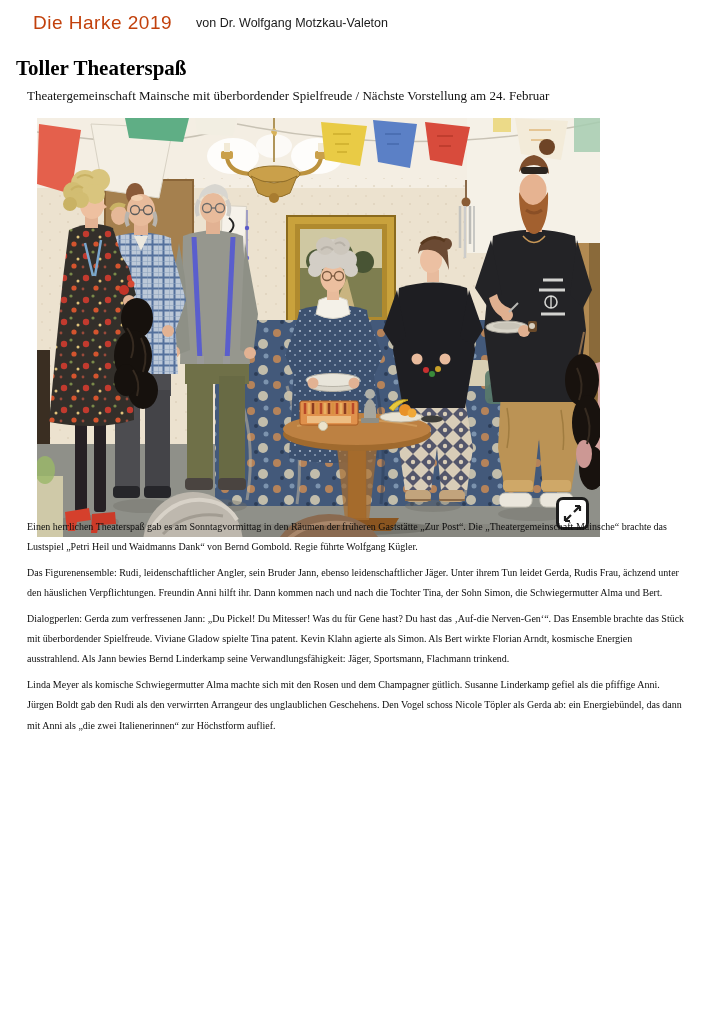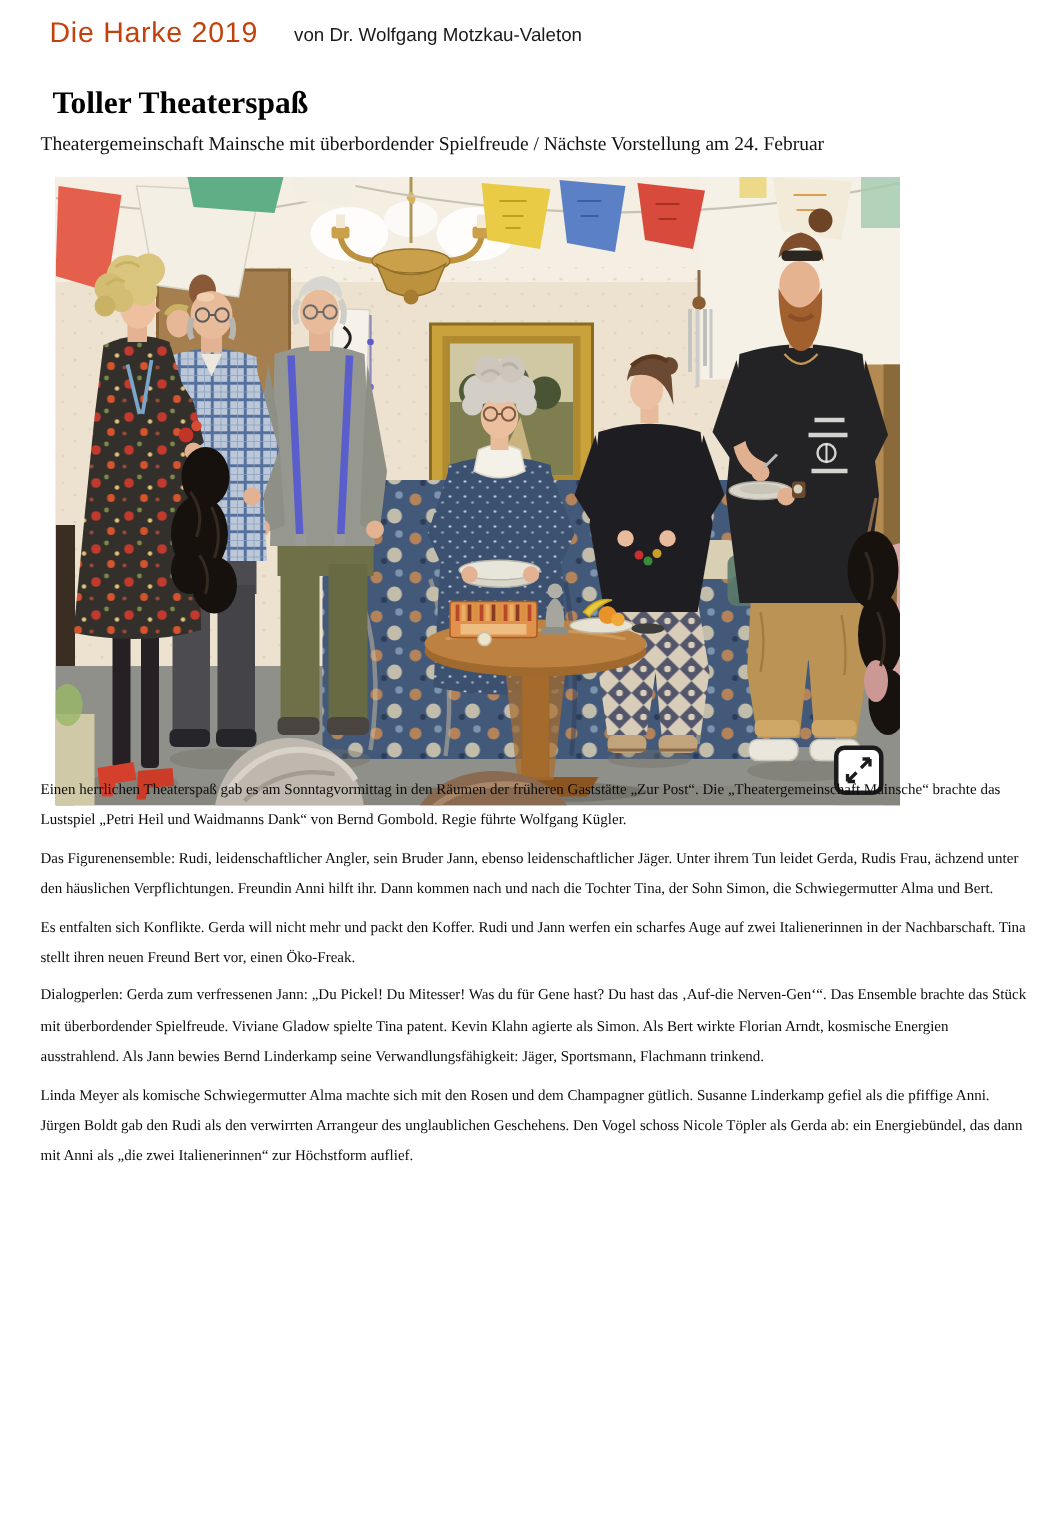--- a/index.html
+++ b/index.html
@@ -6,21 +6,21 @@
   body{width:709px;height:1016px;position:relative;
        font-family:"Liberation Serif","DejaVu Serif",serif;color:#111;}
 
   .masthead{position:absolute;left:33px;top:12px;
             font-family:Liberation Sans, sans-serif;
             font-size:19px;letter-spacing:.5px;color:#c2410c;}
   .byline{position:absolute;left:196px;top:16px;
           font-family:Liberation Sans, sans-serif;
           font-size:12.5px;color:#1a1a1a;}
 
-  .title{position:absolute;left:35px;top:56px;
+  .title{position:absolute;left:16px;top:56px;
          font-size:21px;font-weight:bold;color:#000;}
   .subtitle{position:absolute;left:27px;top:88px;
             font-size:13px;color:#111;}
 
   .photo{position:absolute;left:37px;top:118px;width:563px;height:419px;
          overflow:hidden;background:#ece2cf;}
   .photo svg{display:block;}
 
   .expand-btn{position:absolute;right:11px;bottom:7px;width:33px;height:33px;
               background:#ffffff;border:3px solid #1c1c1c;border-radius:7px;
@@ -401,16 +401,15 @@
     <svg width="21" height="21" viewBox="0 0 21 21">
       <path d="M12 9 L18 3 M18 3 h-5 M18 3 v5" stroke="#1c1c1c" stroke-width="2.2" fill="none"></path>
       <path d="M9 12 L3 18 M3 18 h5 M3 18 v-5" stroke="#1c1c1c" stroke-width="2.2" fill="none"></path>
     </svg>
   </div>
 </div>
 
 <div class="bodytext">
   <p>Einen herrlichen Theaterspaß gab es am Sonntagvormittag in den Räumen der früheren Gaststätte „Zur Post“. Die „Theatergemeinschaft Mainsche“ brachte das Lustspiel „Petri Heil und Waidmanns Dank“ von Bernd Gombold. Regie führte Wolfgang Kügler.</p>
   <p>Das Figurenensemble: Rudi, leidenschaftlicher Angler, sein Bruder Jann, ebenso leidenschaftlicher Jäger. Unter ihrem Tun leidet Gerda, Rudis Frau, ächzend unter den häuslichen Verpflichtungen. Freundin Anni hilft ihr. Dann kommen nach und nach die Tochter Tina, der Sohn Simon, die Schwiegermutter Alma und Bert.</p>
-  <p>Es entfalten sich Konflikte. Gerda will nicht mehr und packt den Koffer. Rudi und Jann werfen ein scharfes Auge auf zwei Italienerinnen in der Nachbarschaft. Tina stellt ihren neuen Freund Bert vor, einen Öko-Freak.</p>
   <p>Dialogperlen: Gerda zum verfressenen Jann: „Du Pickel! Du Mitesser! Was du für Gene hast? Du hast das ‚Auf-die Nerven-Gen‘“. Das Ensemble brachte das Stück mit überbordender Spielfreude. Viviane Gladow spielte Tina patent. Kevin Klahn agierte als Simon. Als Bert wirkte Florian Arndt, kosmische Energien ausstrahlend. Als Jann bewies Bernd Linderkamp seine Verwandlungsfähigkeit: Jäger, Sportsmann, Flachmann trinkend.</p>
   <p>Linda Meyer als komische Schwiegermutter Alma machte sich mit den Rosen und dem Champagner gütlich. Susanne Linderkamp gefiel als die pfiffige Anni. Jürgen Boldt gab den Rudi als den verwirrten Arrangeur des unglaublichen Geschehens. Den Vogel schoss Nicole Töpler als Gerda ab: ein Energiebündel, das dann mit Anni als „die zwei Italienerinnen“ zur Höchstform auflief.</p>
 </div>
 
 </body></html>

